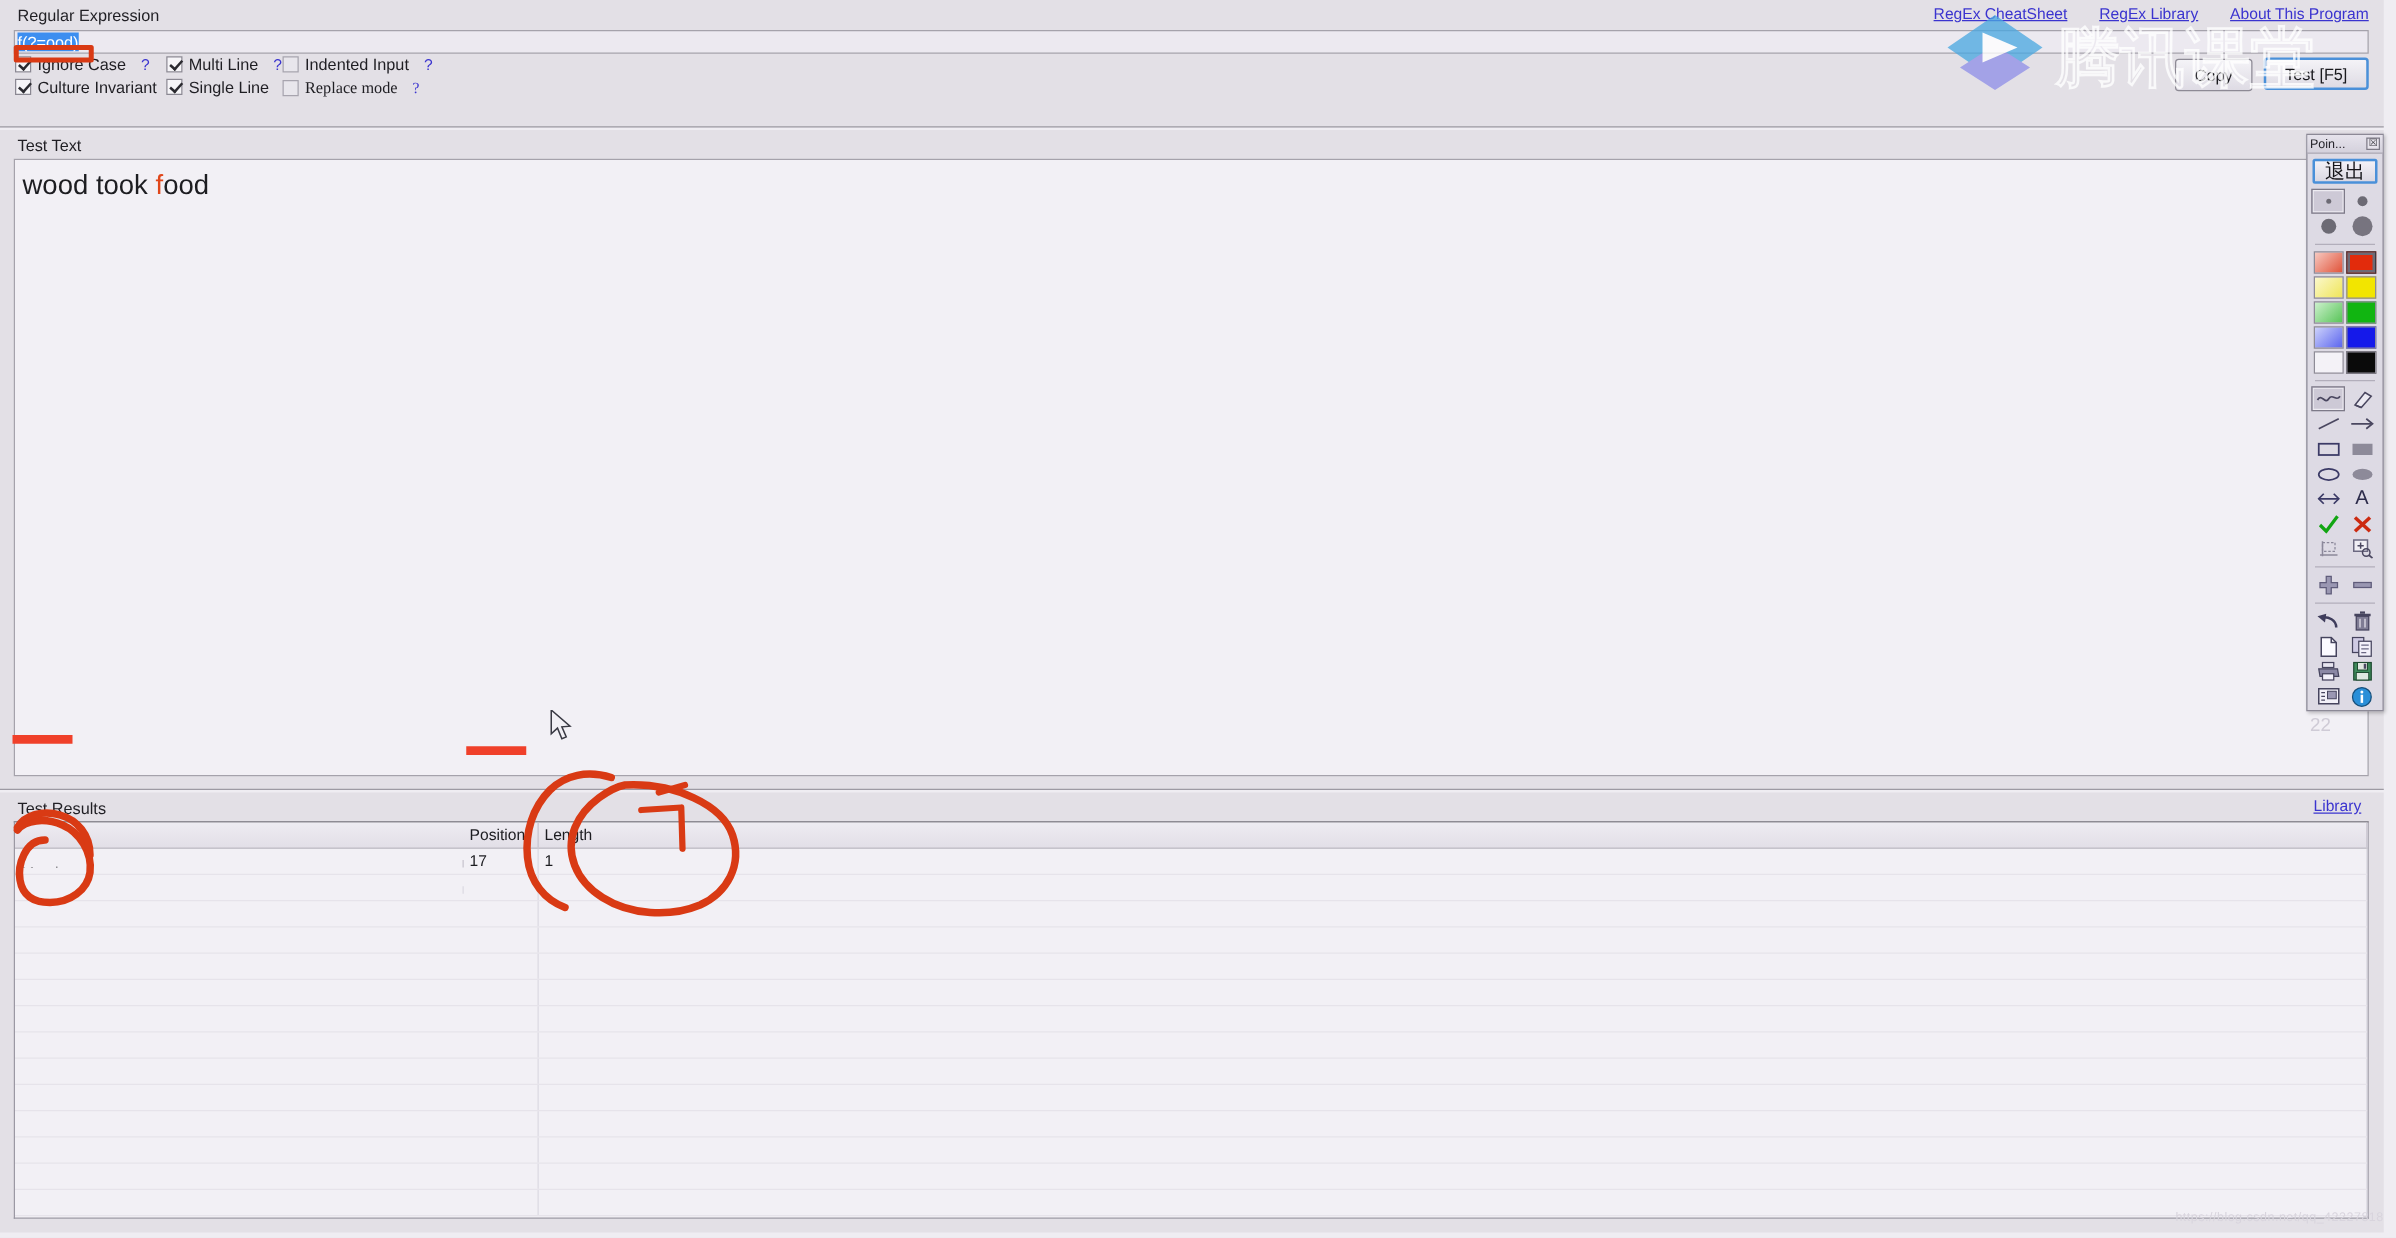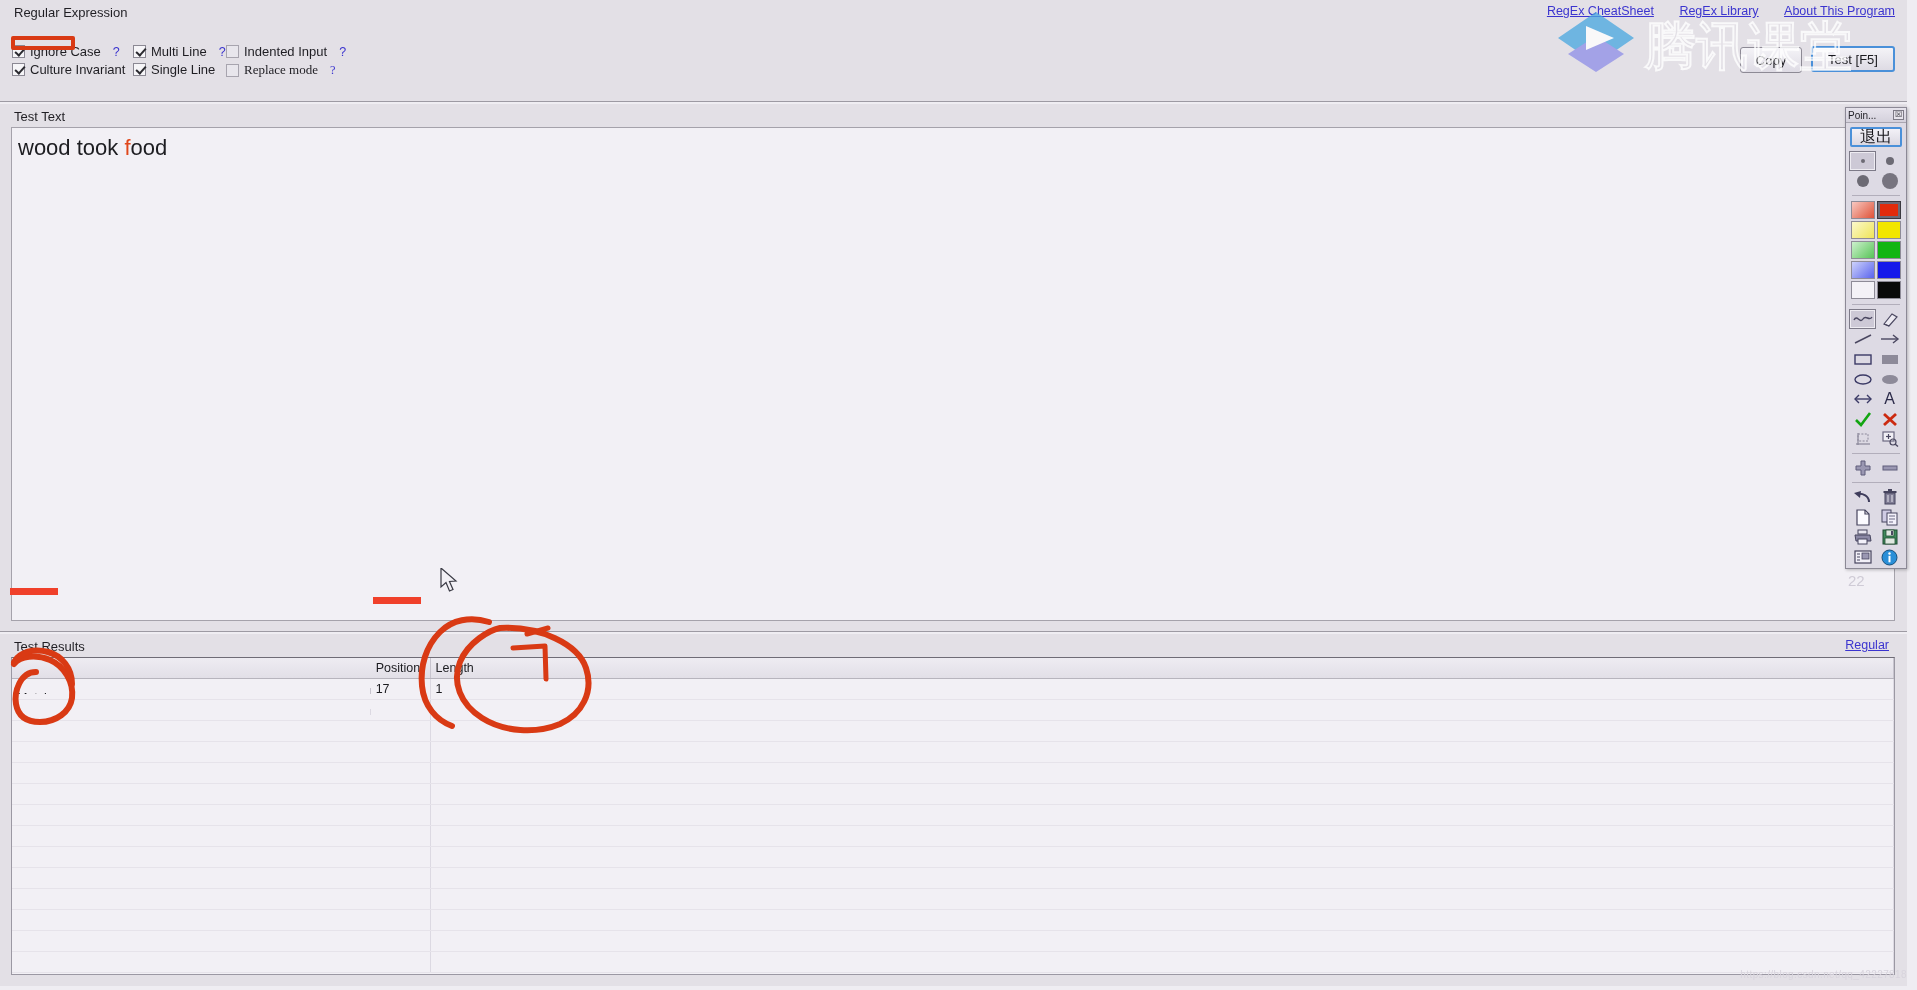--- a/index.html
+++ b/index.html
@@ -335,20 +335,21 @@
 
   <div class="regex-panel">
     <div class="panel-label" id="regex-caption">Regular Expression</div>
 
     <div class="top-links">
       <a>RegEx CheatSheet</a>
       <a>RegEx Library</a>
       <a>About This Program</a>
     </div>
 
+    <div class="regex-input"><span class="regex-sel">f(?=ood)</span></div>
 
     <div class="cb-row" style="left:0; top:44px; width:100%;">
       <div class="cb" style="left:12px;">
         <span class="cb-box checked"></span>
         <span>Ignore Case</span>
         <span class="help-q">?</span>
       </div>
       <div class="cb" style="left:133px;">
         <span class="cb-box checked"></span>
         <span>Multi Line</span>
@@ -385,21 +386,21 @@
 
   <div class="testtext-panel">
     <div class="panel-label" id="testtext-caption">Test Text</div>
     <div class="testtext-area">
       <div class="testtext-line"><span>wood took </span><span class="match-hl">f</span><span>ood</span></div>
     </div>
   </div>
 
   <div class="results-panel">
     <div class="panel-label" id="results-caption">Test Results</div>
-    <div id="export-link">Regular</div>
+    <div id="export-link">Library</div>
 
     <div class="grid">
       <div class="grid-head">
         <div class="gh col-match">Match</div>
         <div class="gh col-pos">Position</div>
         <div class="gh col-len">Length</div>
       </div>
       <div class="grid-row">
         <div class="gc col-match">f</div>
         <div class="gc col-pos">17</div>

